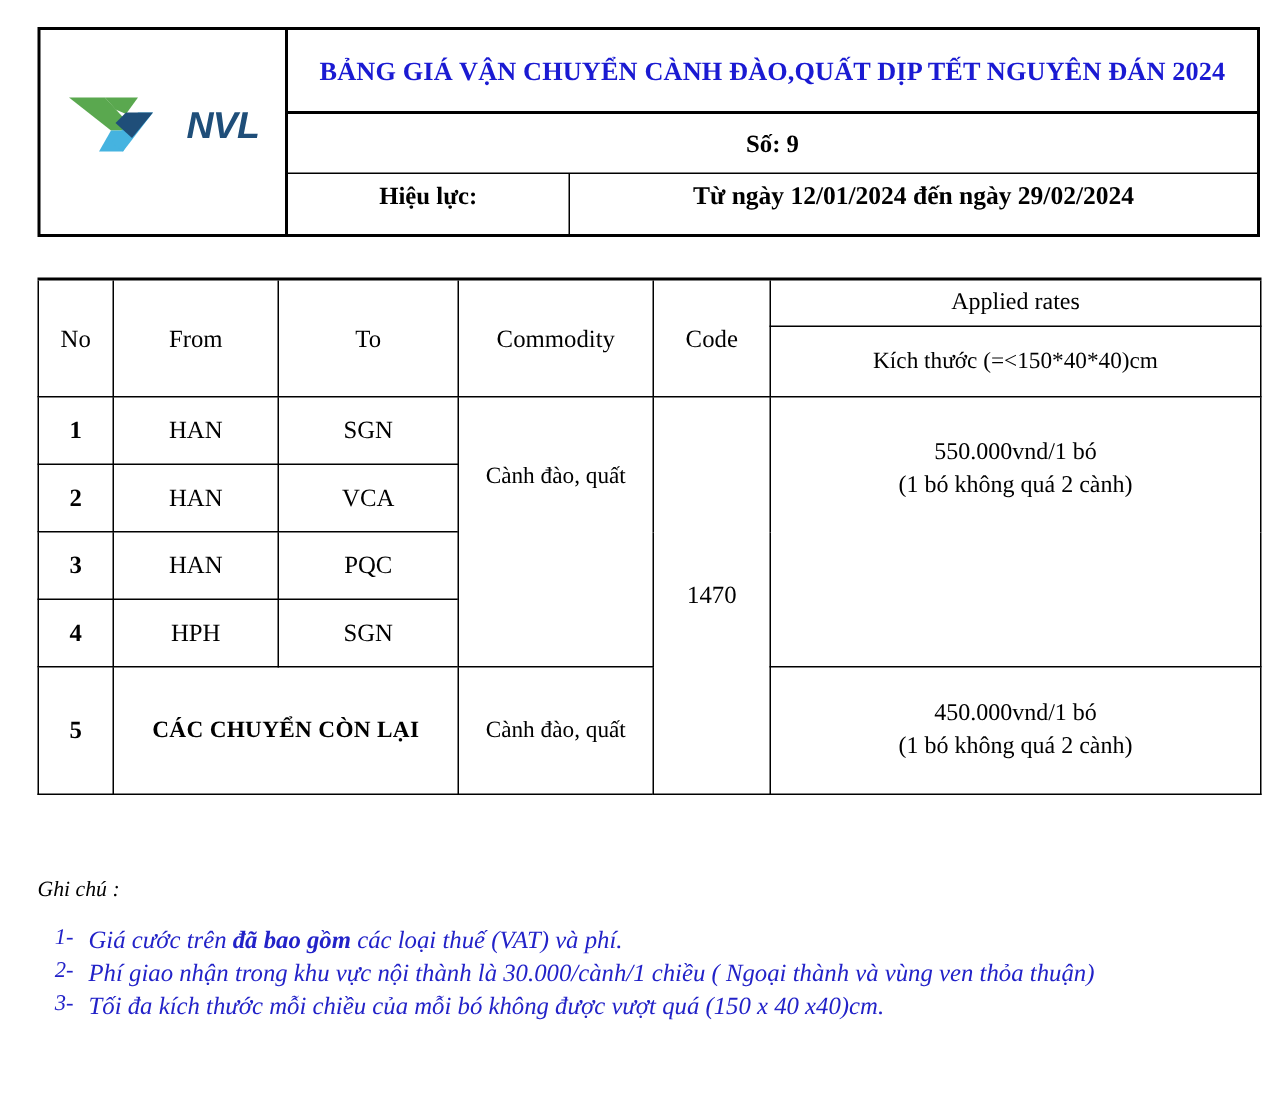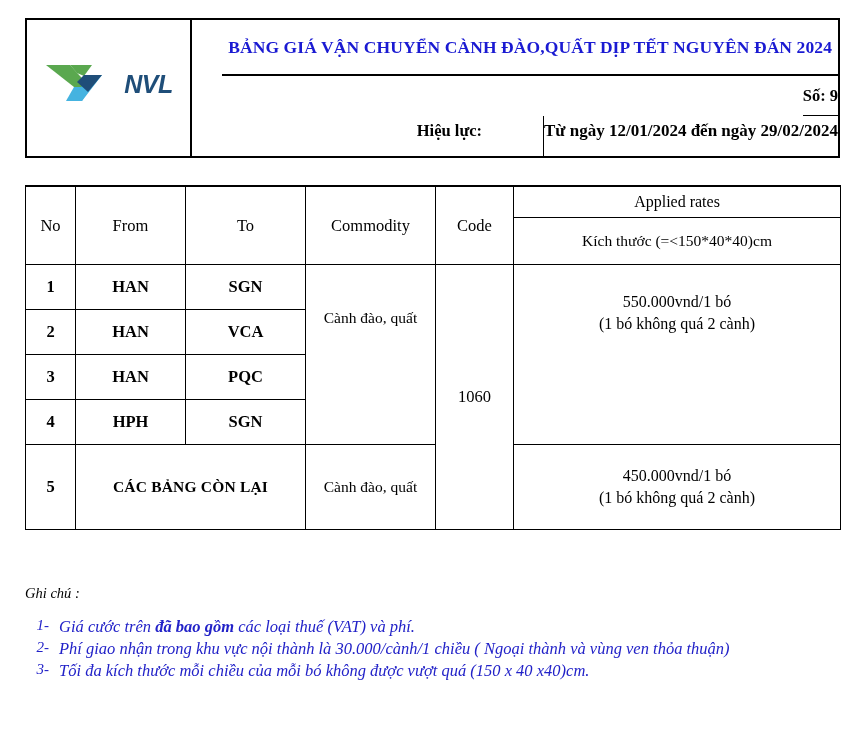--- a/index.html
+++ b/index.html
@@ -62,21 +62,20 @@
     font-size: 25px;
     letter-spacing: -0.5px;
     color: #1f4e79;
     line-height: 1;
   }
   .header-right {
     flex: 1 1 auto;
     display: flex;
     flex-direction: column;
     box-sizing: border-box;
-    align-items: flex-end;
   }
   .hdr-title-row {
     height: 56px;
     border-bottom: 2px solid #000;
     display: flex;
     align-items: center;
     justify-content: center;
     box-sizing: border-box;
     padding: 0 6px;
   }
@@ -172,21 +171,21 @@
     font-size: 15.5px;
     height: 46px;
   }
 
   td.cell-no {
     font-weight: bold;
     font-size: 16.5px;
     height: 44px;
   }
   td.cell-port {
-    font-weight: bold;
+    font-weight: normal;
     font-size: 16.5px;
   }
   td.cell-comm {
     font-size: 15.5px;
     vertical-align: top;
     padding-top: 44px;
   }
   td.cell-comm-single {
     font-size: 15.5px;
     vertical-align: middle;
@@ -311,21 +310,21 @@
       <tr>
         <th class="th-size">Kích thước (=&lt;150*40*40)cm</th>
       </tr>
     </thead>
     <tbody>
       <tr>
         <td class="cell-no">1</td>
         <td class="cell-port">HAN</td>
         <td class="cell-port">SGN</td>
         <td class="cell-comm" rowspan="4">Cành đào, quất</td>
-        <td class="cell-code" rowspan="5">1060</td>
+        <td class="cell-code" rowspan="5">1470</td>
         <td class="cell-rate" rowspan="4">
           <div>550.000vnd/1 bó</div>
           <div>(1 bó không quá 2 cành)</div>
         </td>
       </tr>
       <tr>
         <td class="cell-no">2</td>
         <td class="cell-port">HAN</td>
         <td class="cell-port">VCA</td>
       </tr>
@@ -334,21 +333,21 @@
         <td class="cell-port">HAN</td>
         <td class="cell-port">PQC</td>
       </tr>
       <tr>
         <td class="cell-no">4</td>
         <td class="cell-port">HPH</td>
         <td class="cell-port">SGN</td>
       </tr>
       <tr class="row-last">
         <td class="cell-no">5</td>
-        <td class="cell-remaining" colspan="2">CÁC BẢNG CÒN LẠI</td>
+        <td class="cell-remaining" colspan="2">CÁC CHUYỂN CÒN LẠI</td>
         <td class="cell-comm-single">Cành đào, quất</td>
         <td class="cell-rate-2">
           <div>450.000vnd/1 bó</div>
           <div>(1 bó không quá 2 cành)</div>
         </td>
       </tr>
     </tbody>
   </table>
 
   <div class="notes">

